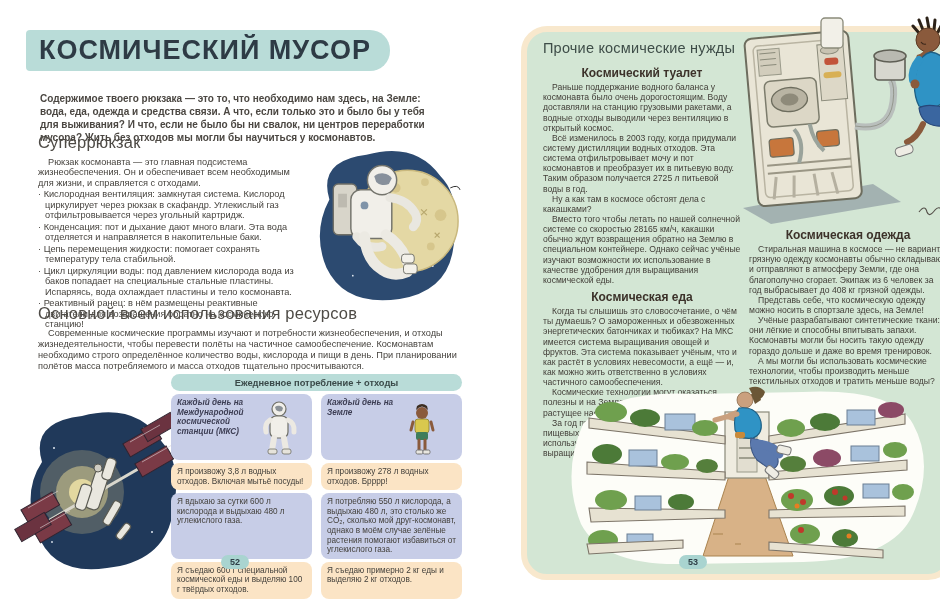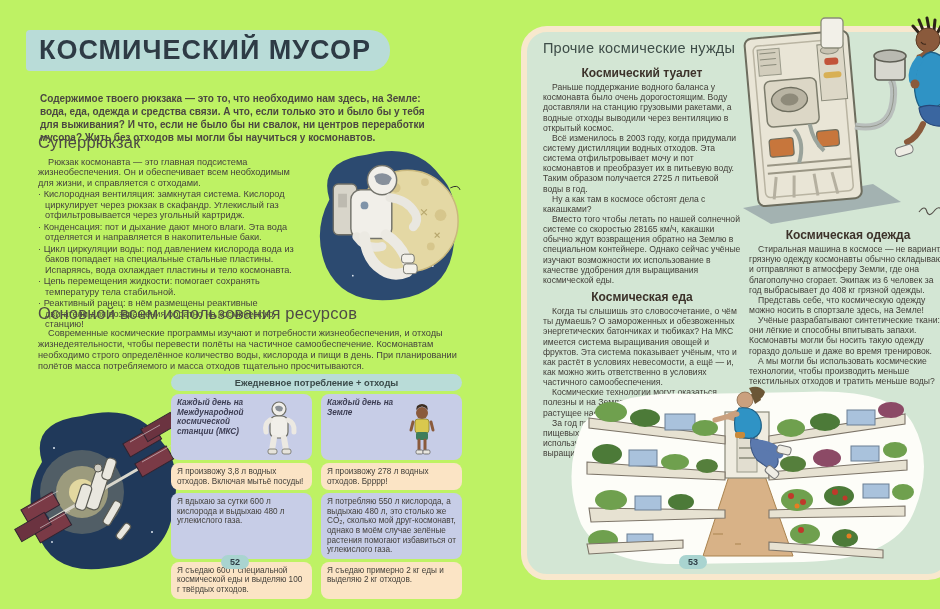--- a/index.html
+++ b/index.html
@@ -1,19 +1,19 @@
 <!DOCTYPE html>
 <html><head>
 <meta charset="utf-8">
 <style>
   * { box-sizing: border-box; }
   html,body { margin:0; padding:0; background:#e9e9e7; }
   .spread {
     position:relative; width:940px; height:609px; margin:0 auto;
-    background:#bef264; overflow:hidden;
+    background:#ffffff; overflow:hidden;
     font-family:"Liberation Sans", sans-serif; color:#45423d;
   }
   
   .left-page { position:absolute; left:0; top:0; width:500px; height:609px; }
   .title-box {
     position:absolute; left:26px; top:30px; width:364px; height:41px;
     background:#b9dcd8; border-radius:4px 20px 20px 4px;
     display:flex; align-items:center; padding-left:13px;
   }
   .title-box h1 {
@@ -125,22 +125,22 @@
         <path d="M60,100 q2,24 18,34 q12,8 26,2" stroke="#eceae3" stroke-width="11" fill="none" stroke-linecap="round"></path>
         <path d="M82,98 q16,10 22,28" stroke="#eceae3" stroke-width="11" fill="none" stroke-linecap="round"></path>
         <rect x="100" y="128" width="14" height="10" rx="3" fill="#f3f1ea" stroke="#74746c"></rect>
         <rect x="98" y="118" width="13" height="9" rx="3" fill="#f3f1ea" stroke="#74746c"></rect>
       </svg>
 
       <p class="lead">Рюкзак космонавта — это главная подсистема жизнеобеспечения. Он и обеспечивает всем необходимым для жизни, и справляется с отходами.</p>
       <ul class="bullets">
         <li>Кислородная вентиляция: замкнутая система. Кислород циркулирует через рюкзак в скафандр. Углекислый газ отфильтровывается через угольный картридж.</li>
         <li>Конденсация: пот и дыхание дают много влаги. Эта вода отделяется и направляется в накопительные баки.</li>
+        <li>Цепь перемещения жидкости: помогает сохранять температуру тела стабильной.</li>
         <li>Цикл циркуляции воды: под давлением кислорода вода из баков попадает на специальные стальные пластины. Испаряясь, вода охлаждает пластины и тело космонавта.</li>
-        <li>Цепь перемещения жидкости: помогает сохранять температуру тела стабильной.</li>
         <li>Реактивный ранец: в нём размещены реактивные двигатели для возвращения обратно на космическую станцию!</li>
       </ul>
     </div>
 
     <div class="h2 sec2-head">Основной всем использования ресурсов</div>
     <p class="sec2-body">Современные космические программы изучают и потребности жизнеобеспечения, и отходы жизнедеятельности, чтобы перевести полёты на частичное самообеспечение. Космонавтам необходимо строго определённое количество воды, кислорода и пищи в день. При планировании полётов масса потребляемого и масса отходов тщательно просчитываются.</p>
 
     <svg class="iss-illo" viewBox="0 0 172 190">
       <path d="M30,70 Q18,30 70,24 Q125,10 150,50 Q172,75 160,125 Q150,170 95,176 Q40,184 25,140 Q10,100 30,70 Z" fill="#20395a"></path>
       <circle cx="70" cy="100" r="42" fill="#e2d08c" opacity="0.25"></circle>

